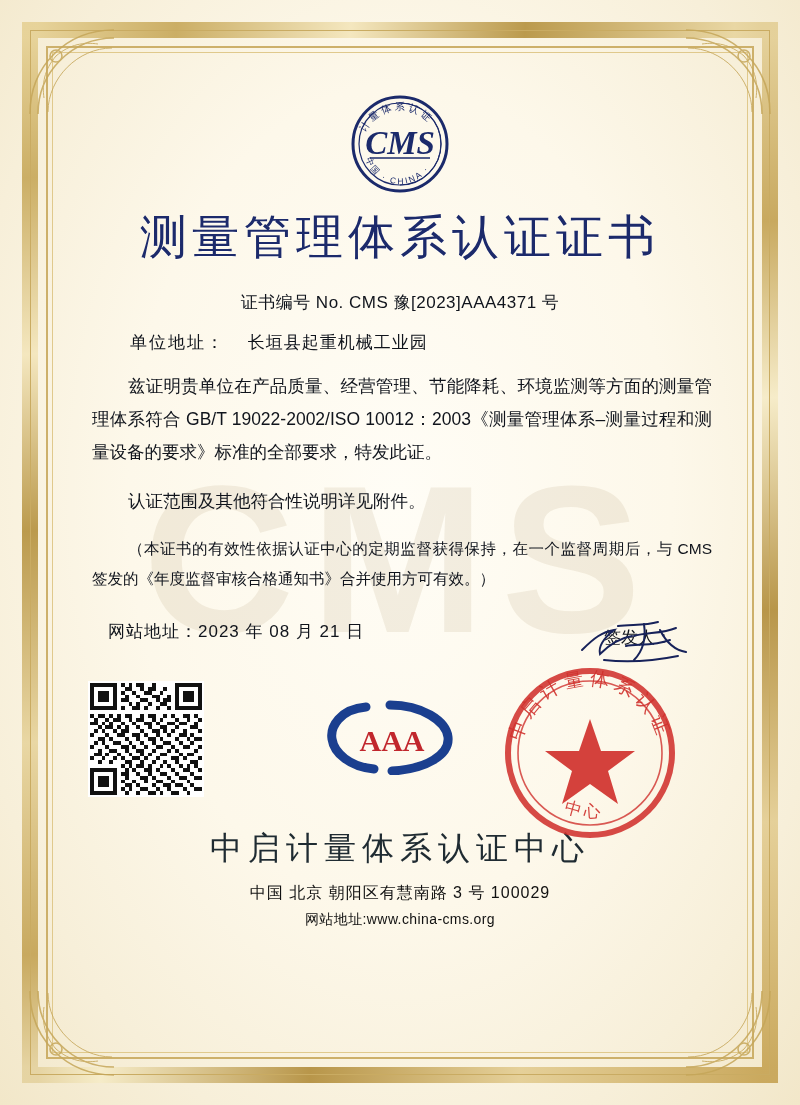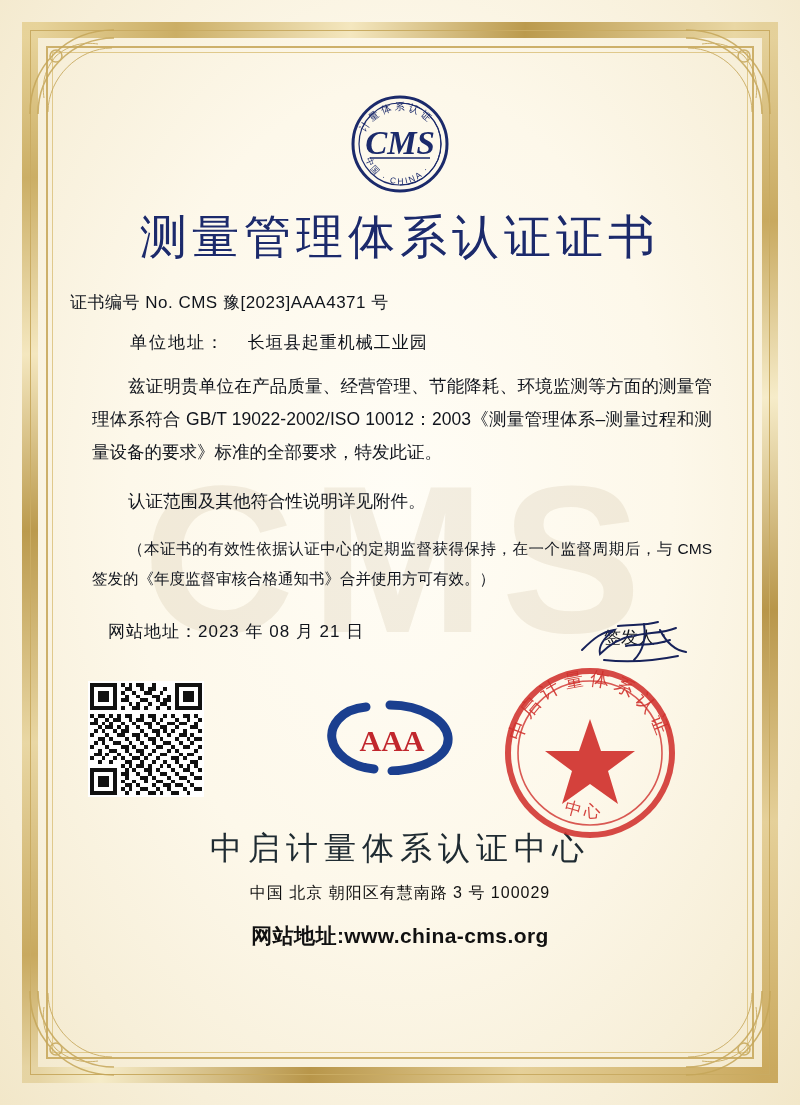--- a/index.html
+++ b/index.html
@@ -126,21 +126,21 @@
     font-family: "DejaVu Serif", "Liberation Serif", serif;
     font-size: 47px;
     letter-spacing: 5px;
     font-weight: normal;
     color: #1c2a6b;
     margin-top: 6px;
     text-shadow: 0 1px 0 rgba(255,255,255,.7);
   }
 
   .cert-no {
-    text-align: left;
+    text-align: center;
     margin-top: 22px;
     font-size: 17px;
     color: #10141c;
     letter-spacing: .5px;
   }
 
   .field-row {
     margin-top: 17px;
     font-size: 17px;
     color: #10141c;
@@ -232,25 +232,24 @@
     font-weight: 500;
   }
   .org-addr {
     margin-top: 12px;
     font-size: 16px;
     color: #111;
     letter-spacing: 1px;
     text-align: center;
   }
   .org-site {
-    margin-top: 18px;
-    font-size: 21px;
+    margin-top: 7px;
+    font-size: 14px;
     color: #111;
     letter-spacing: .4px;
-    font-weight: bold;
   }
 </style>
 </head>
 <body>
 
 <div class="cert-page">
 
   <div class="frame-outer"></div>
   <div class="frame-inner"></div>
   <div class="frame-hairline"></div>

